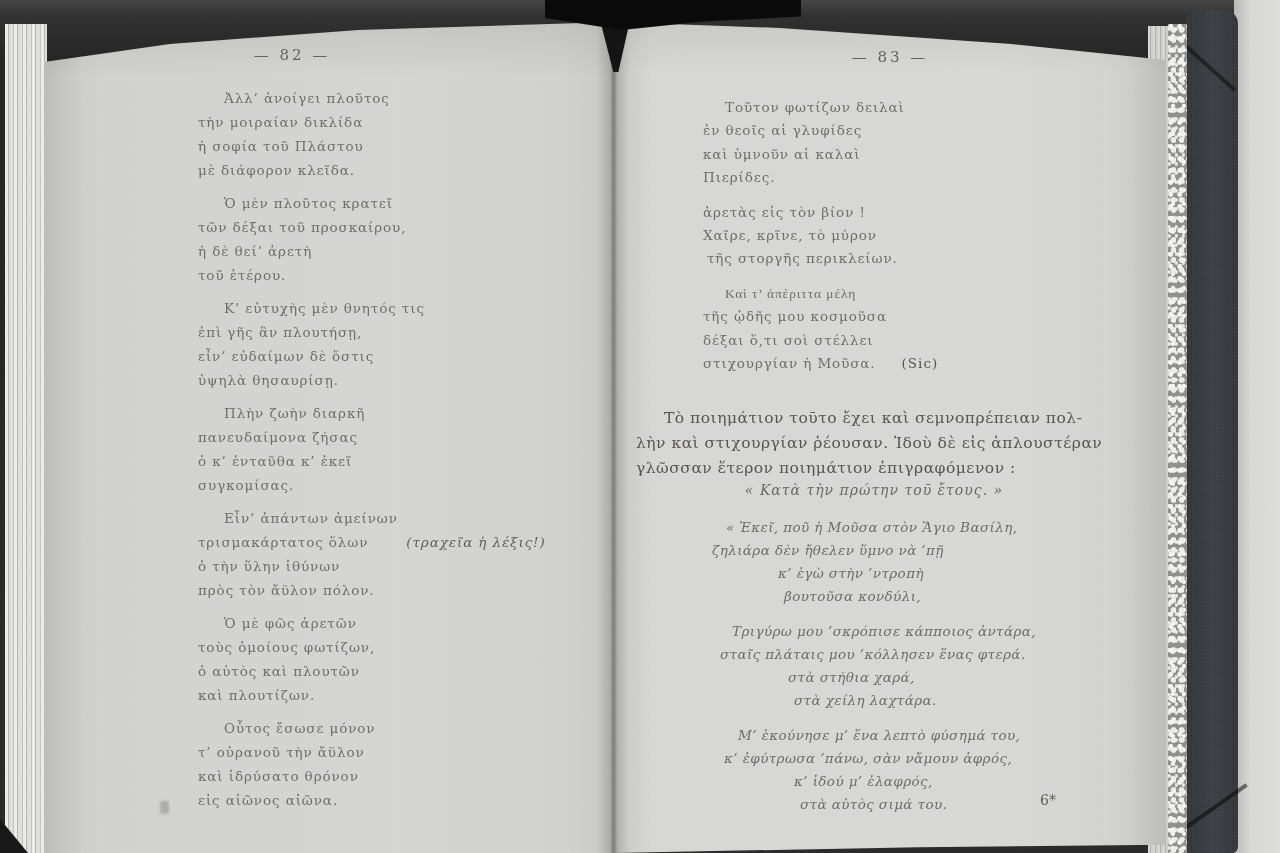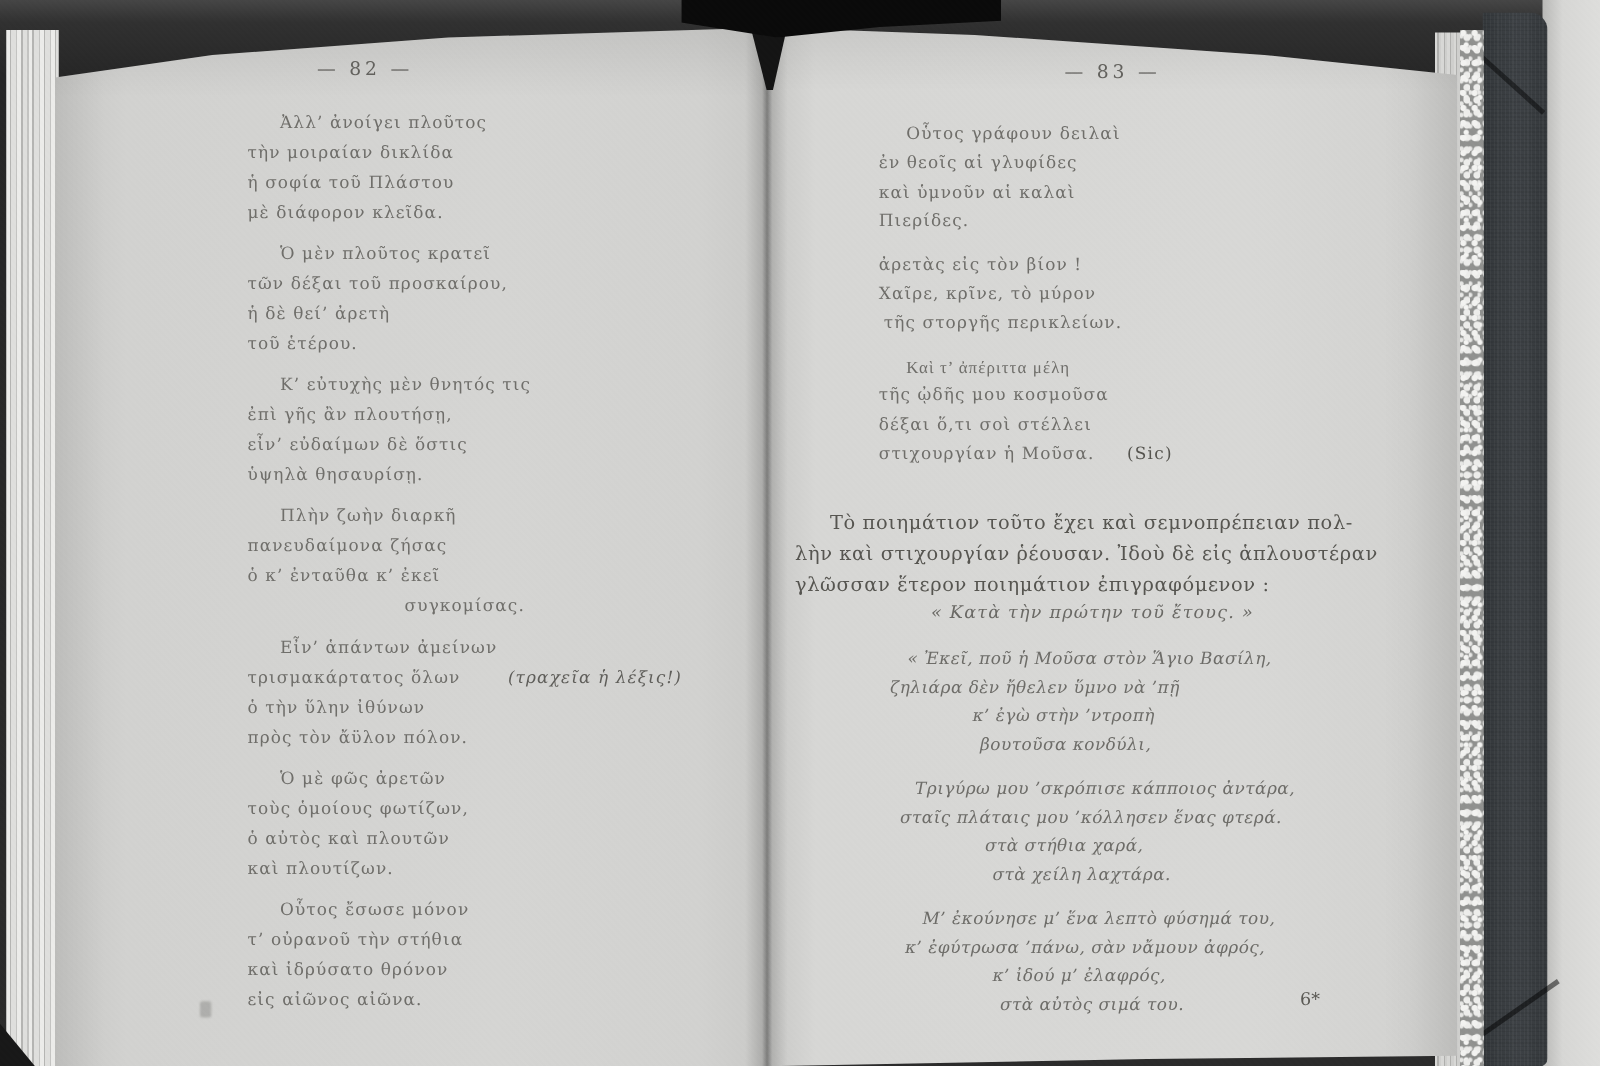--- a/index.html
+++ b/index.html
@@ -152,44 +152,44 @@
       <div class="stanza">
         <div class="line" style="margin-left: 26px;"><span>Κ’ εὐτυχὴς μὲν θνητός τις</span></div>
         <div class="line" style="margin-left: 0px;"><span>ἐπὶ γῆς ἂν πλουτήσῃ,</span></div>
         <div class="line" style="margin-left: 0px;"><span>εἶν’ εὐδαίμων δὲ ὅστις</span></div>
         <div class="line" style="margin-left: 0px;"><span>ὑψηλὰ θησαυρίσῃ.</span></div>
       </div>
       <div class="stanza">
         <div class="line" style="margin-left: 26px;"><span>Πλὴν ζωὴν διαρκῆ</span></div>
         <div class="line" style="margin-left: 0px;"><span>πανευδαίμονα ζήσας</span></div>
         <div class="line" style="margin-left: 0px;"><span>ὁ κ’ ἐνταῦθα κ’ ἐκεῖ</span></div>
-        <div class="line" style="margin-left: 0px; text-align: center;"><span>συγκομίσας.</span></div>
+        <div class="line" style="margin-left: 0px;"><span>συγκομίσας.</span></div>
       </div>
       <div class="stanza">
         <div class="line" style="margin-left: 26px;"><span>Εἶν’ ἁπάντων ἀμείνων</span></div>
         <div class="line" style="margin-left: 0px;"><span>τρισμακάρτατος ὅλων</span><span class="margin-note" style="margin-left: 38px;">(τραχεῖα ἡ λέξις!)</span></div>
         <div class="line" style="margin-left: 0px;"><span>ὁ τὴν ὕλην ἰθύνων</span></div>
         <div class="line" style="margin-left: 0px;"><span>πρὸς τὸν ἄϋλον πόλον.</span></div>
       </div>
       <div class="stanza">
         <div class="line" style="margin-left: 26px;"><span>Ὁ μὲ φῶς ἀρετῶν</span></div>
         <div class="line" style="margin-left: 0px;"><span>τοὺς ὁμοίους φωτίζων,</span></div>
         <div class="line" style="margin-left: 0px;"><span>ὁ αὐτὸς καὶ πλουτῶν</span></div>
         <div class="line" style="margin-left: 0px;"><span>καὶ πλουτίζων.</span></div>
       </div>
       <div class="stanza">
         <div class="line" style="margin-left: 26px;"><span>Οὗτος ἔσωσε μόνον</span></div>
-        <div class="line" style="margin-left: 0px;"><span>τ’ οὐρανοῦ τὴν στήθια</span></div>
+        <div class="line" style="margin-left: 0px;"><span>τ’ οὐρανοῦ τὴν ἄϋλον</span></div>
         <div class="line" style="margin-left: 0px;"><span>καὶ ἱδρύσατο θρόνον</span></div>
         <div class="line" style="margin-left: 0px;"><span>εἰς αἰῶνος αἰῶνα.</span></div>
       </div>
     </div>
   <div class="poem poem-83a" id="poem83a">
       <div class="stanza">
-        <div class="line" style="margin-left: 22px;"><span>Οὗτος γράφουν δειλαὶ</span></div>
+        <div class="line" style="margin-left: 22px;"><span>Τοῦτον φωτίζων δειλαὶ</span></div>
         <div class="line" style="margin-left: 0px;"><span>ἐν θεοῖς αἱ γλυφίδες</span></div>
         <div class="line" style="margin-left: 0px;"><span>καὶ ὑμνοῦν αἱ καλαὶ</span></div>
         <div class="line" style="margin-left: 0px;"><span>Πιερίδες.</span></div>
       </div>
       <div class="stanza">
         <div class="line" style="margin-left: 0px;"><span>ἀρετὰς εἰς τὸν βίον !</span></div>
         <div class="line" style="margin-left: 0px;"><span>Χαῖρε, κρῖνε, τὸ μύρον</span></div>
         <div class="line" style="margin-left: 4px;"><span>τῆς στοργῆς περικλείων.</span></div>
       </div>
       <div class="stanza">

